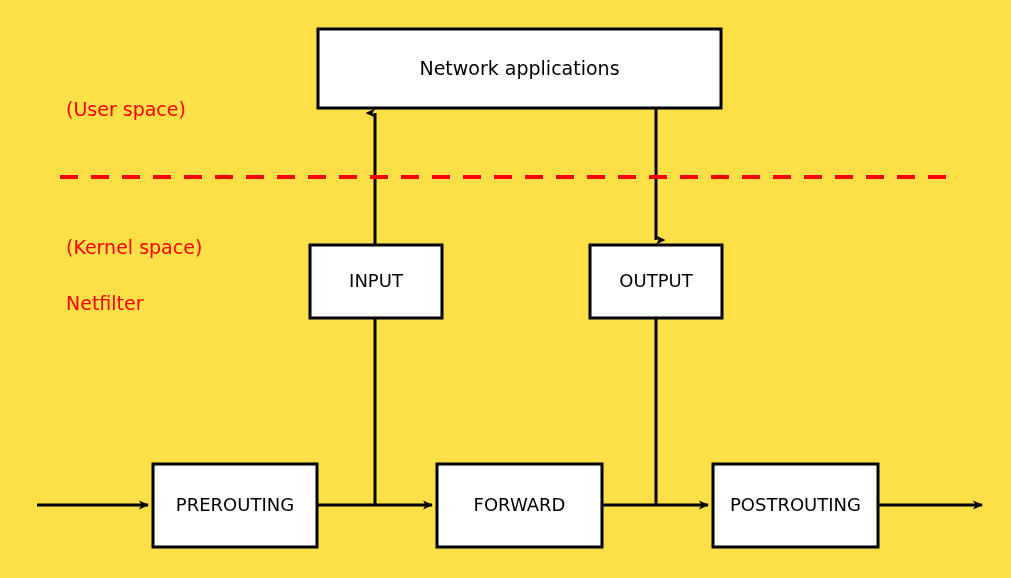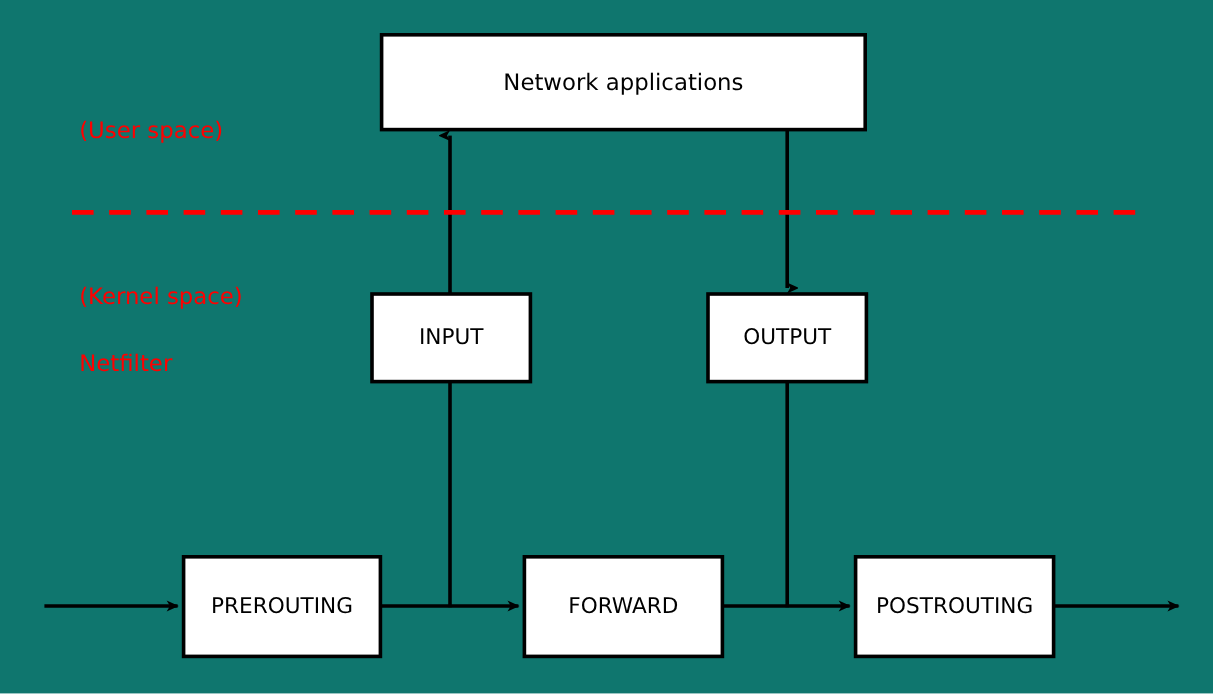--- a/index.html
+++ b/index.html
@@ -7,21 +7,21 @@
     padding: 0;
     background: #ffffff;
   }
   body {
     font-family: "DejaVu Sans", "Liberation Sans", sans-serif;
   }
   #canvas {
     position: relative;
     width: 1011px;
     height: 578px;
-    background: #0f766e;
+    background: #fde047;
     overflow: hidden;
   }
   #diagram-svg {
     position: absolute;
     left: 0;
     top: 0;
     width: 1011px;
     height: 578px;
   }
   .node-label {

